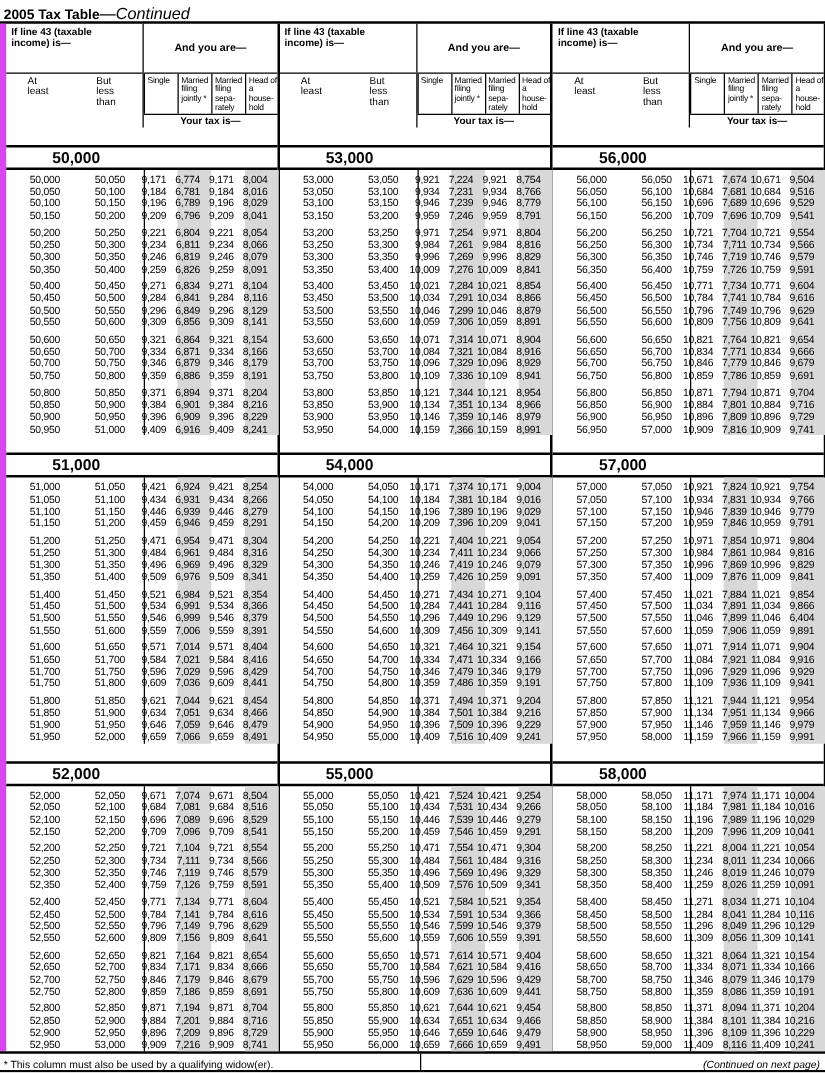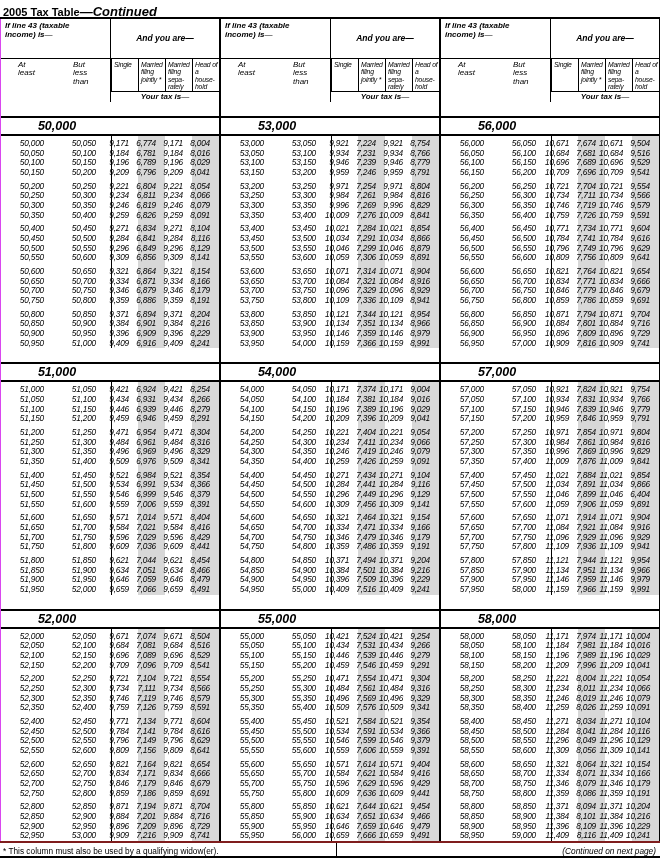--- a/index.html
+++ b/index.html
@@ -5,23 +5,23 @@
   * { margin:0; padding:0; box-sizing:border-box; }
   html,body { background:#fff; }
   .page {
     width:660px; height:858px; background:#fff; color:#000;
     font-family:"Liberation Sans","DejaVu Sans",sans-serif;
     display:flex; flex-direction:column; overflow:hidden;
   }
   
   .title-bar { height:19px; padding:2px 3px 0 3px; border-bottom:2px solid #000; white-space:nowrap; }
   .title-main { font-size:11px; font-weight:bold; }
-  .title-cont { font-size:13px; font-weight:bold; font-style:italic; }
+  .title-cont { font-size:13px; font-weight:normal; font-style:italic; }
   
-  .table { flex:1; display:flex; border-left:1px solid #d946ef; border-right:1px solid #000; min-height:0;font-style:italic; }
+  .table { flex:1; display:flex; border-left:5px solid #d946ef; border-right:1px solid #000; min-height:0; }
   .group { flex:1; display:flex; flex-direction:column; min-width:0; }
   .group.sep { border-right:2px solid #000; }
   
   .ghead { height:83px; flex:none; display:flex; flex-direction:column; }
   .ghead-r1 { height:40px; display:flex; border-bottom:1px solid #000; }
   .inc-head { width:110px; flex:none; border-right:1px solid #000; padding:3px 0 0 4px; font-size:8px; line-height:1.12; font-weight:bold; }
   .inc-head span { display:block; width:76px; }
   .youare { flex:1; display:flex; align-items:center; justify-content:center; font-size:8.5px; font-weight:bold; }
   .ghead-r2 { flex:1; display:flex; }
   .h-al,.h-bl { width:55px; flex:none; padding:2px 0 0 17px; font-size:8px; line-height:1.1; }
@@ -43,21 +43,21 @@
   .stripe.s1 { left:137px; }
   .stripe.s2 { left:191px; }
   .vline { position:absolute; top:0; bottom:0; left:110px; width:1px; background:#000; z-index:1; }
   .row { flex:1; display:flex; align-items:center; position:relative; z-index:2; min-height:9.6px; }
   .row.g-start { margin-top:4px; }
   .cell { font-size:8.3px; letter-spacing:-0.2px; text-align:right; white-space:nowrap; }
   .c-al { width:50px; padding-right:7px; }
   .c-bl { width:54px; padding-right:9px; }
   .c-tax { width:27px; padding-right:3px; }
   
-  .footer { flex:none; height:17px; border-top:2px solid #7f1d1d; border-bottom:2px solid #000; display:flex; }
+  .footer { flex:none; height:17px; border-top:2px solid #000000; border-bottom:2px solid #000; display:flex; }
   .foot-left { flex:0 0 337px; border-right:1px solid #000; font-size:8.3px; padding:3px 0 0 3px; white-space:nowrap; }
   .foot-right { flex:1; font-size:8.3px; font-style:italic; text-align:right; padding:3px 4px 0 0; white-space:nowrap; }
 </style>
 </head>
 <body>
 
 <div class="page">
 
   <div class="title-bar"><span class="title-main">2005 Tax Table</span><span class="title-cont">—Continued</span></div>
 

